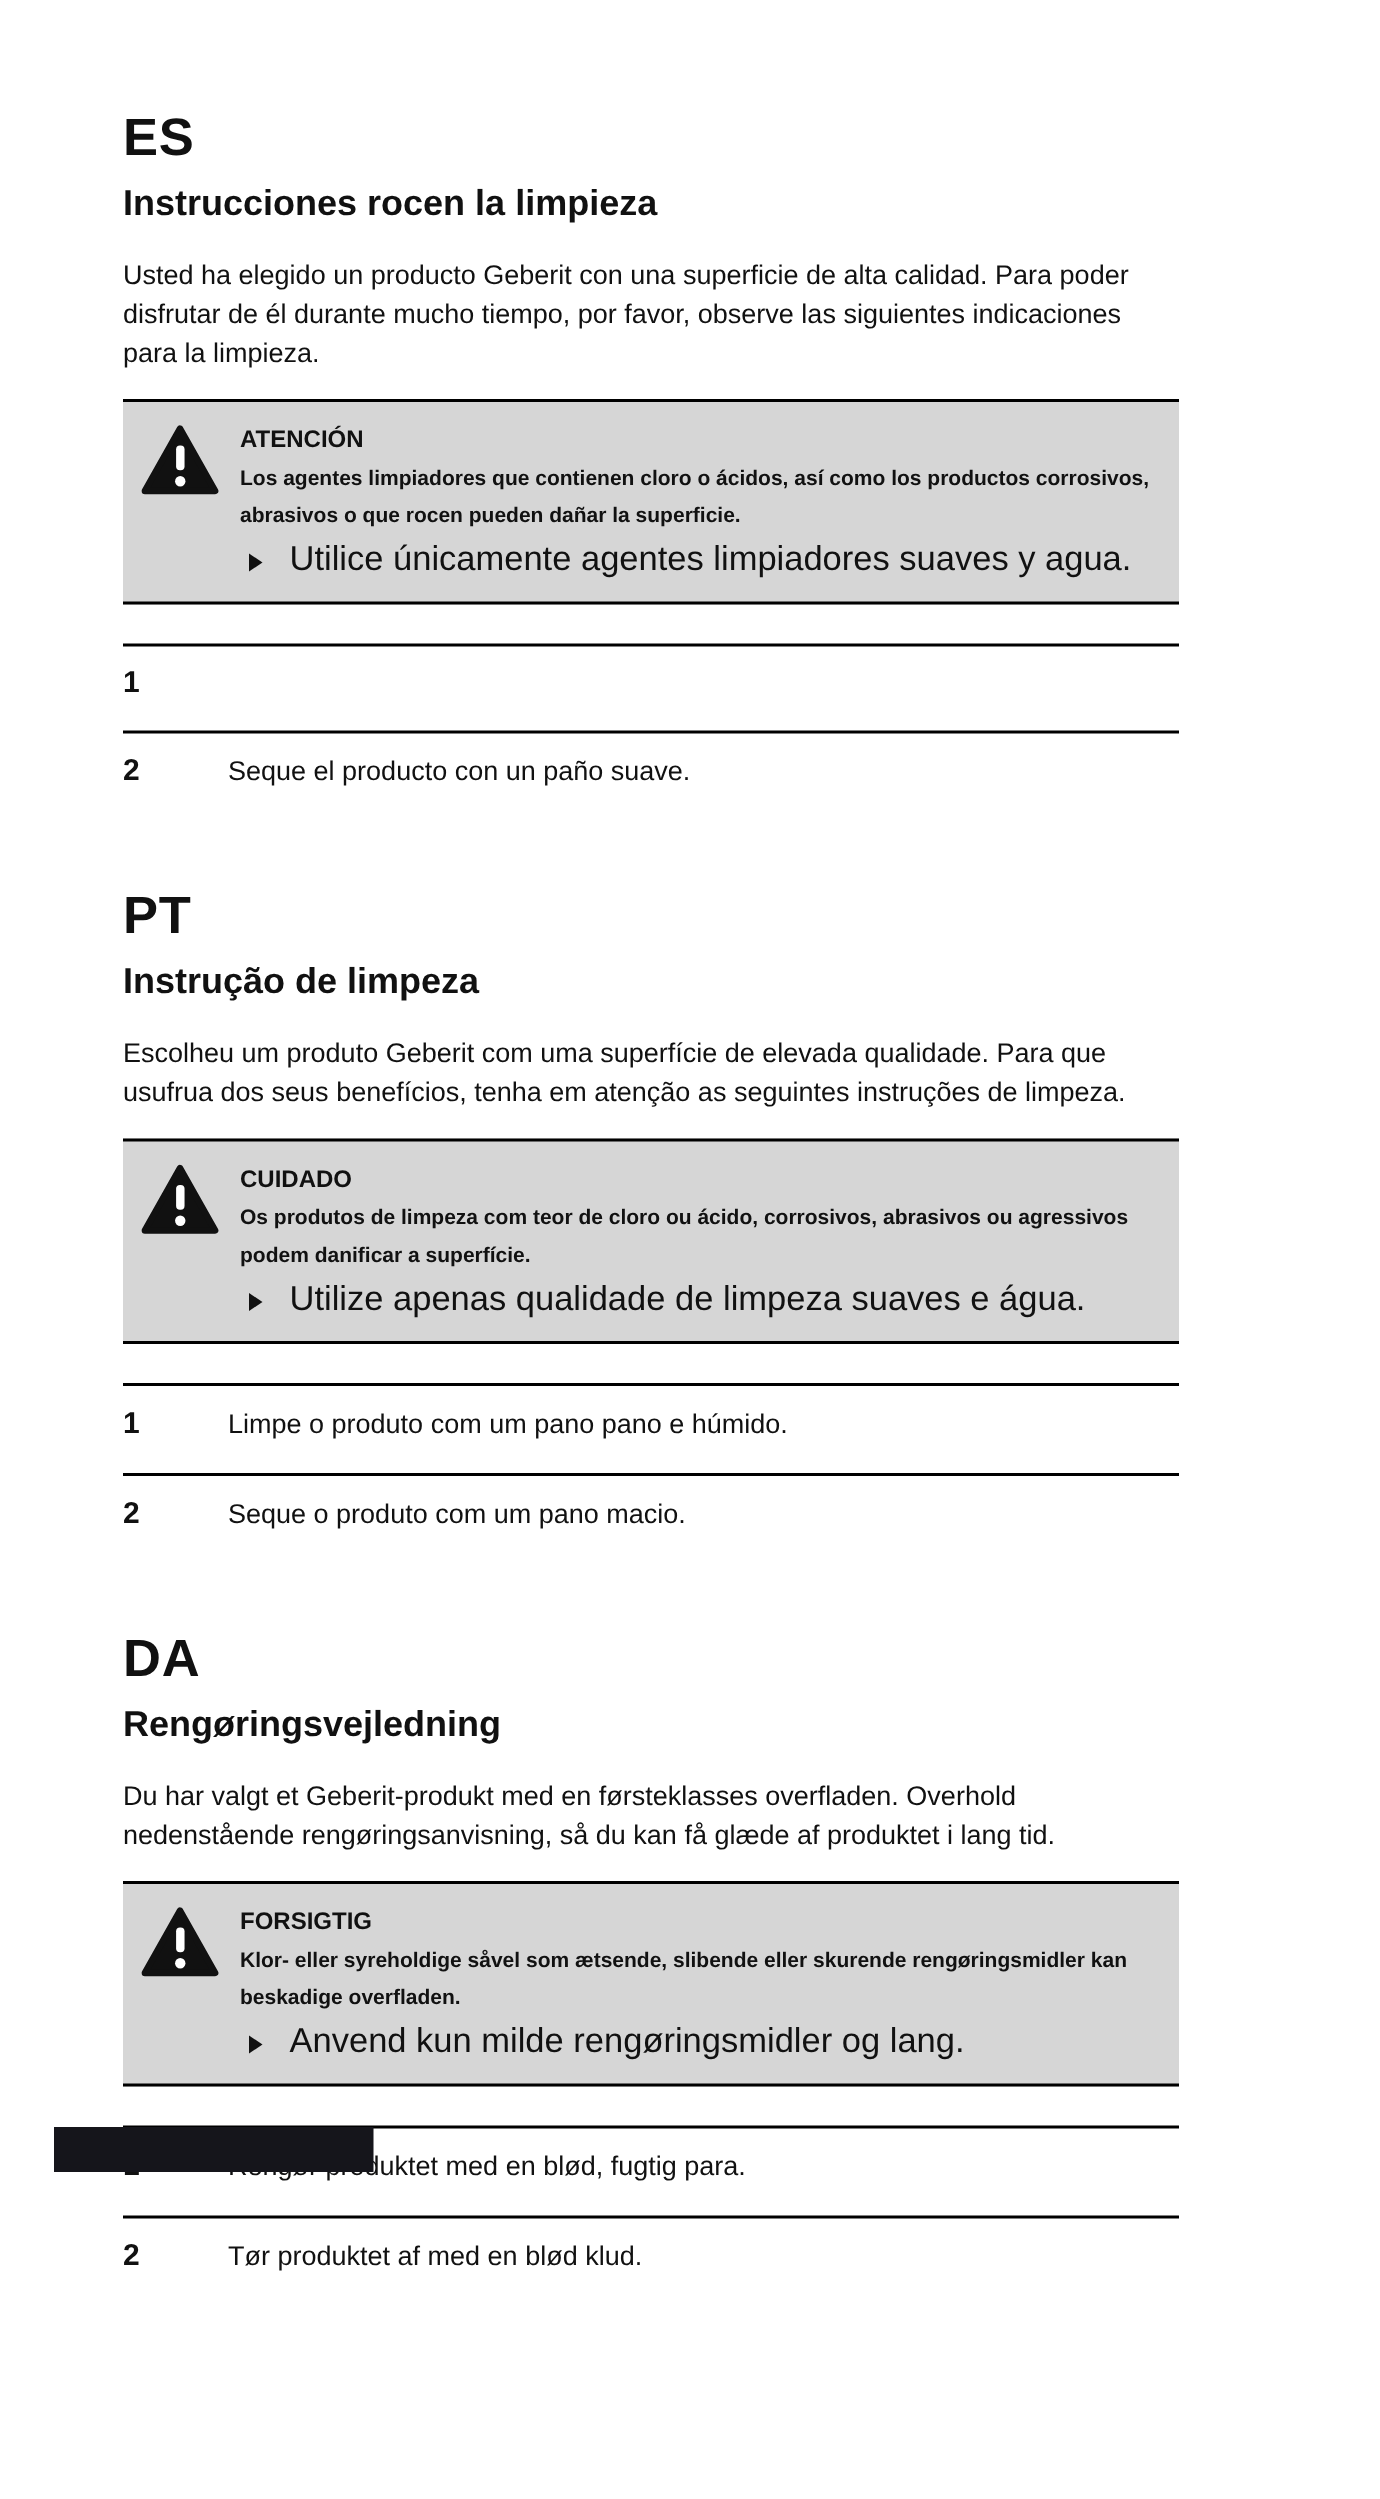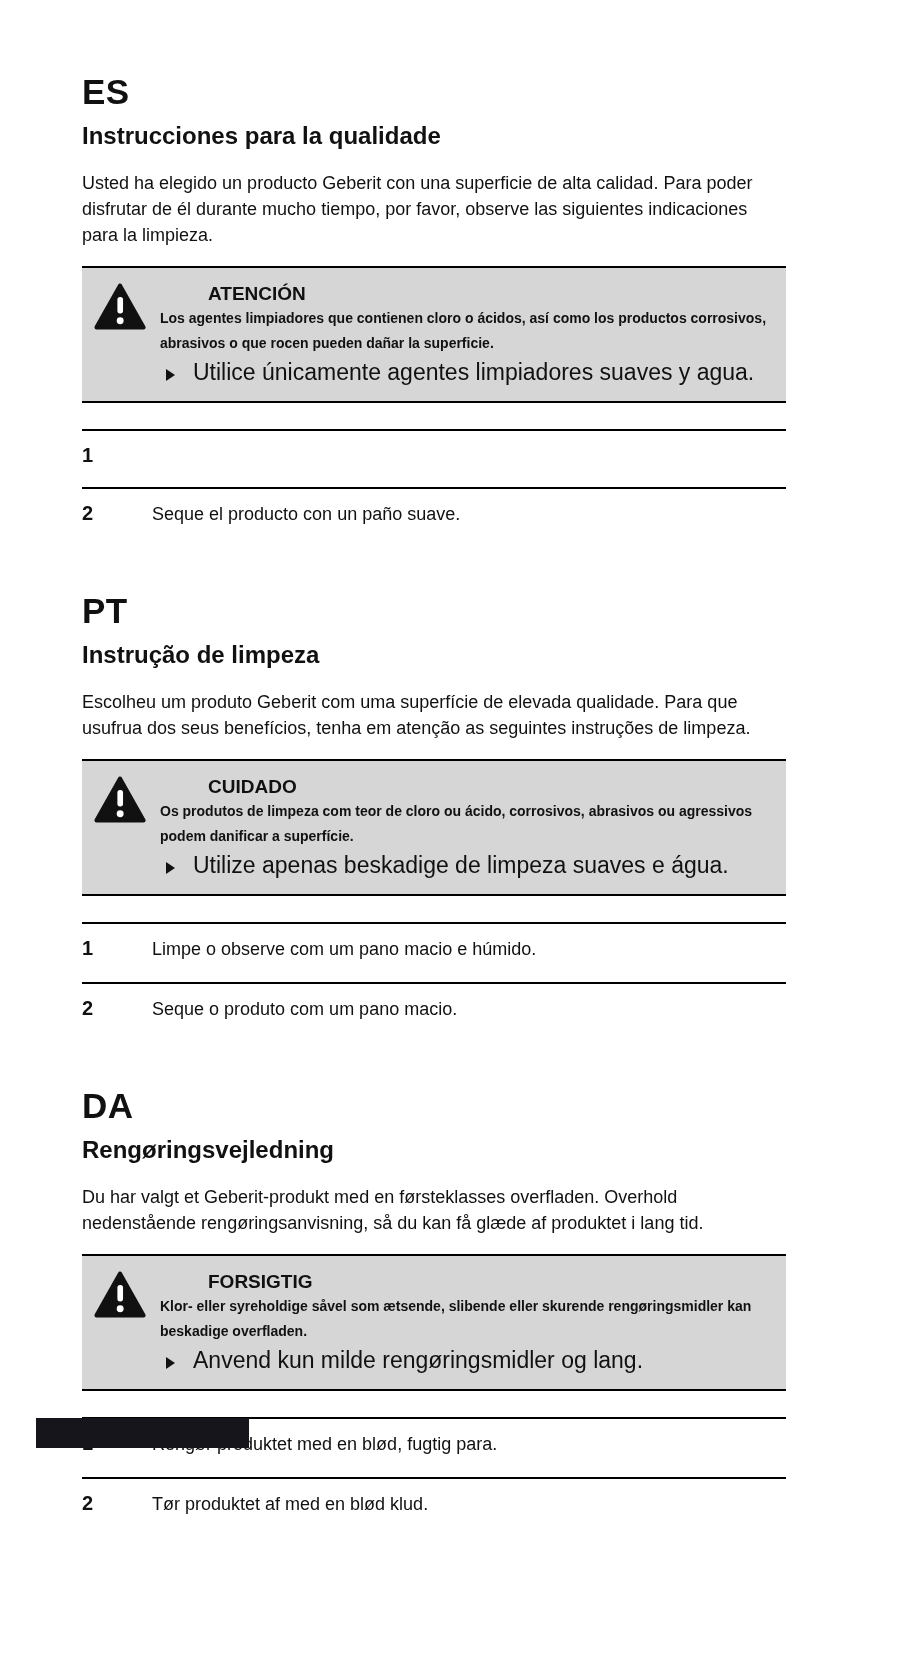--- a/index.html
+++ b/index.html
@@ -46,24 +46,23 @@
     margin-bottom: 24px;
   }
   .warning-icon {
     width: 52px;
     flex-shrink: 0;
     margin-right: 14px;
     margin-top: 2px;
   }
   .warning-content { flex: 1; }
   .warning-title {
-    font-size: 19px;
-    font-weight: bold;
-    line-height: 25px;
-    margin-left: 48px;
+    font-size: 16px;
+    font-weight: bold;
+    line-height: 25px;
   }
   .warning-body {
     font-size: 14px;
     font-weight: bold;
     line-height: 25px;
   }
   .warning-action {
     font-size: 23px;
     line-height: 25px;
     margin-top: 4px;
@@ -107,21 +106,21 @@
     background: #15151b;
   }
 </style>
 </head>
 <body>
 
 <div class="page">
 
   <section class="lang-section">
     <h1 class="lang-code">ES</h1>
-    <h2 class="section-title">Instrucciones para la qualidade</h2>
+    <h2 class="section-title">Instrucciones rocen la limpieza</h2>
     <p class="intro">Usted ha elegido un producto Geberit con una superficie de alta calidad. Para poder disfrutar de él durante mucho tiempo, por favor, observe las siguientes indicaciones para la limpieza.</p>
     <div class="warning-box">
       <div class="warning-icon">
         <svg viewBox="0 0 60 54" width="52" height="47">
           <path d="M30 3 L57 51 L3 51 Z" fill="#111" stroke="#111" stroke-width="5" stroke-linejoin="round"></path>
           <rect x="27" y="16" width="6.5" height="19" rx="3" fill="#fff"></rect>
           <circle cx="30.2" cy="43.5" r="4" fill="#fff"></circle>
         </svg>
       </div>
       <div class="warning-content">
@@ -154,28 +153,28 @@
           <path d="M30 3 L57 51 L3 51 Z" fill="#111" stroke="#111" stroke-width="5" stroke-linejoin="round"></path>
           <rect x="27" y="16" width="6.5" height="19" rx="3" fill="#fff"></rect>
           <circle cx="30.2" cy="43.5" r="4" fill="#fff"></circle>
         </svg>
       </div>
       <div class="warning-content">
         <div class="warning-title">CUIDADO</div>
         <div class="warning-body">Os produtos de limpeza com teor de cloro ou ácido, corrosivos, abrasivos ou agressivos podem danificar a superfície.</div>
         <div class="warning-action">
           <span class="bullet-arrow"></span>
-          <span>Utilize apenas beskadige de limpeza suaves e água.</span>
+          <span>Utilize apenas qualidade de limpeza suaves e água.</span>
         </div>
       </div>
     </div>
     <div class="steps">
       <div class="step">
         <span class="step-num">1</span>
-        <span class="step-text">Limpe o observe com um pano macio e húmido.</span>
+        <span class="step-text">Limpe o produto com um pano pano e húmido.</span>
       </div>
       <div class="step">
         <span class="step-num">2</span>
         <span class="step-text">Seque o produto com um pano macio.</span>
       </div>
     </div>
   </section>
 
   <section class="lang-section">
     <h1 class="lang-code">DA</h1>

